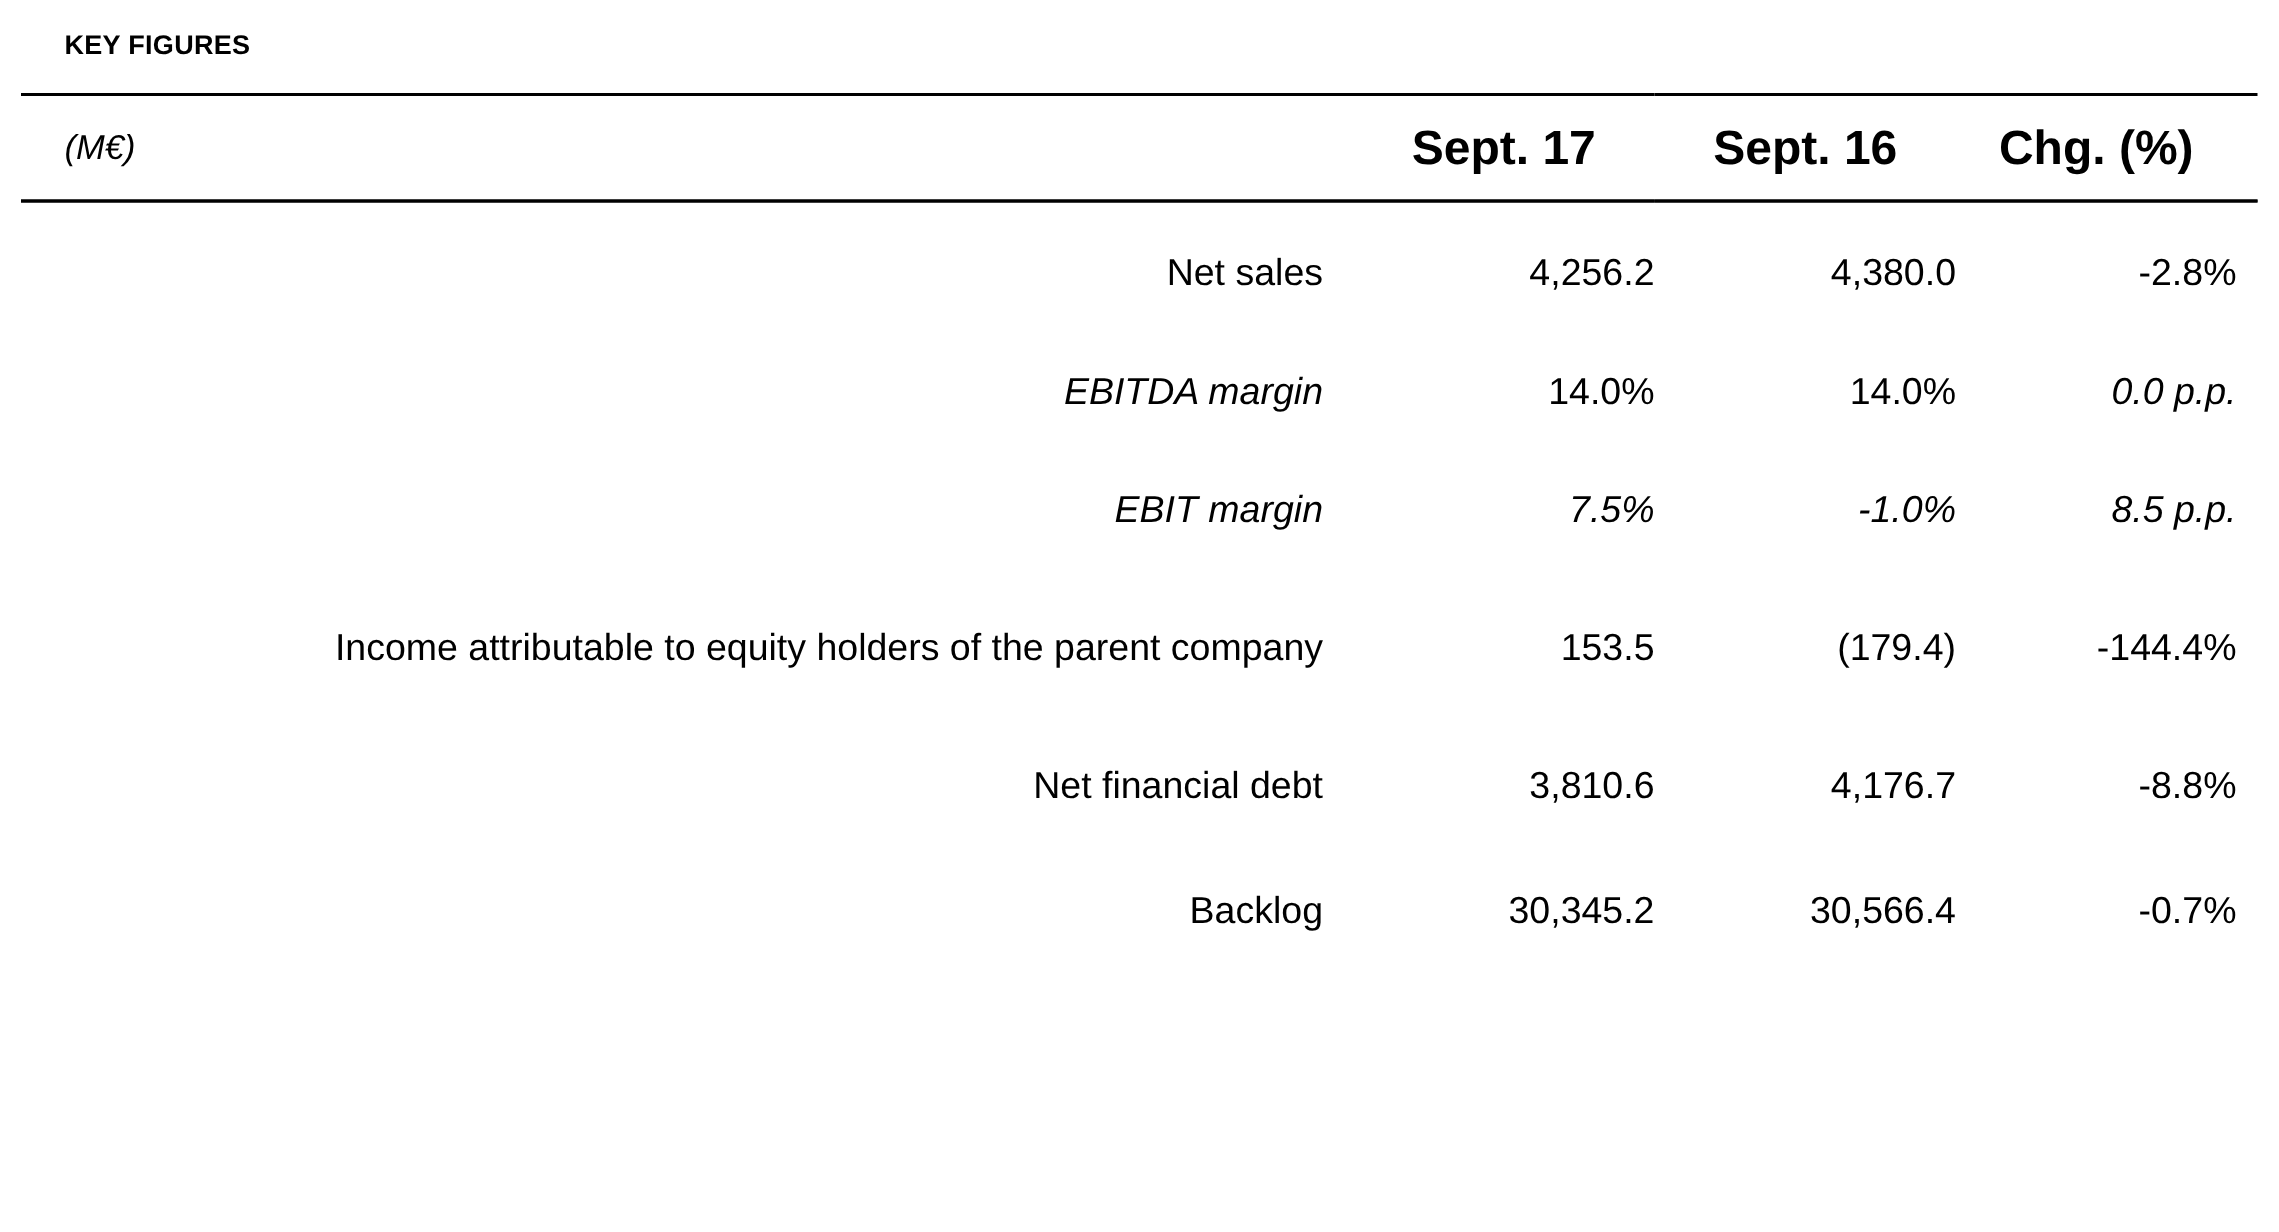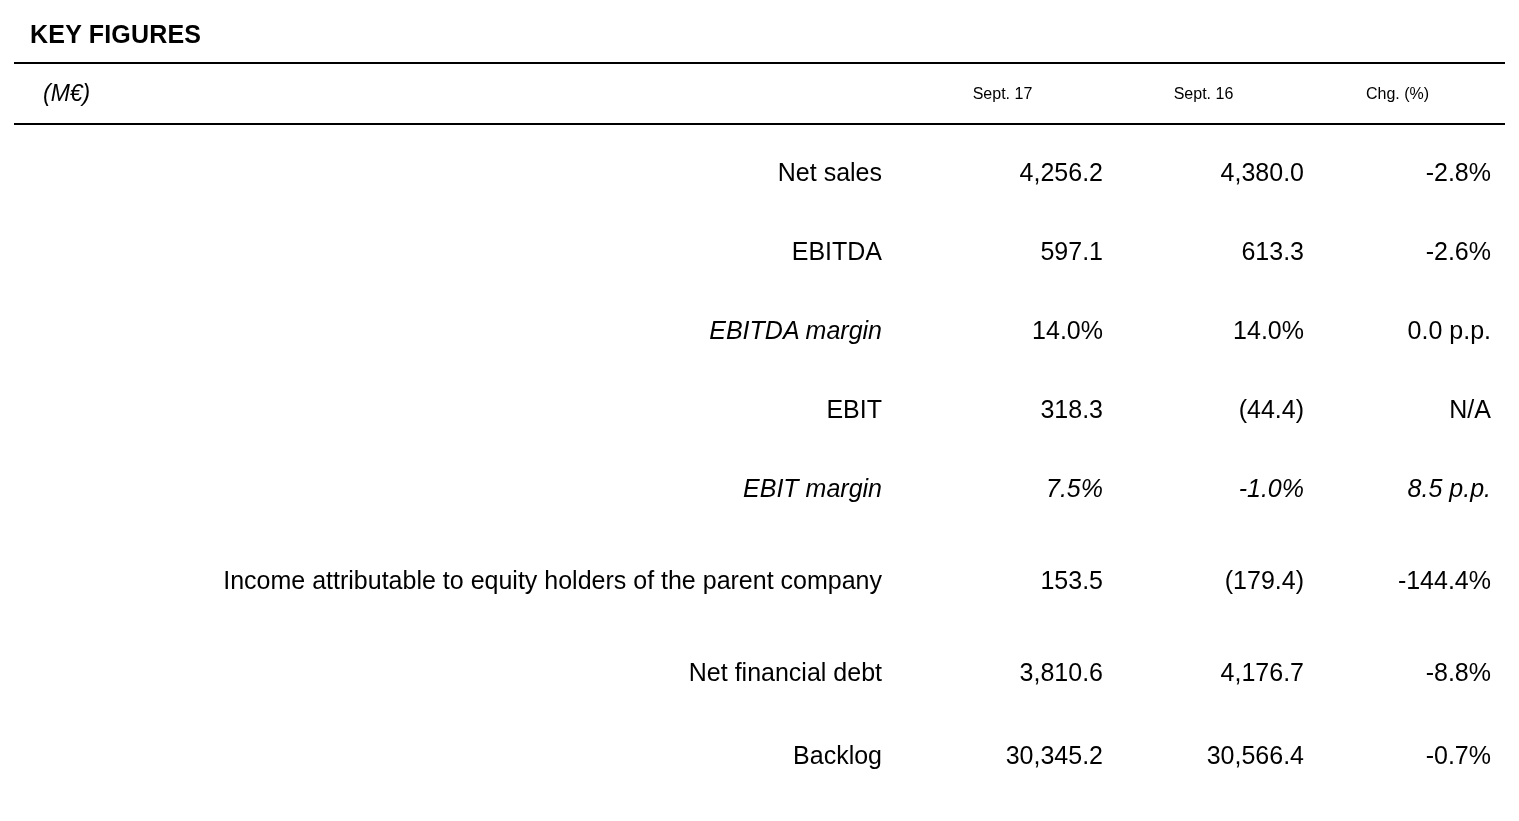--- a/index.html
+++ b/index.html
@@ -15,42 +15,42 @@
     overflow: hidden;
   }
   .page {
     position: relative;
     width: 1519px;
     height: 821px;
     box-sizing: border-box;
   }
   .title {
     position: absolute;
-    left: 30px;
+    left: 43px;
     top: 20px;
-    font-size: 25px;
+    font-size: 18px;
     font-weight: bold;
     letter-spacing: 0.2px;
   }
   table.key-figures {
     position: absolute;
     left: 14px;
     top: 62px;
     width: 1491px;
     border-collapse: collapse;
     table-layout: fixed;
   }
   table.key-figures col.c-label { width: 888px; }
   table.key-figures col.c-num   { width: 201px; }
   .hdr-row th {
     border-top: 2px solid #000000;
     border-bottom: 2px solid #000000;
     padding: 16px 0 16px 0;
-    font-size: 16px;
-    font-weight: normal;
+    font-size: 32px;
+    font-weight: bold;
     vertical-align: middle;
   }
   .hdr-row th.label {
     text-align: left;
     padding-left: 29px;
     font-style: italic;
     font-weight: normal;
     font-size: 23px;
   }
   .hdr-row th.num {
@@ -115,40 +115,28 @@
     </thead>
     <tbody>
 
       <tr class="first-body">
         <td class="label">Net sales</td>
         <td class="num">4,256.2</td>
         <td class="num">4,380.0</td>
         <td class="num last">-2.8%</td>
       </tr>
 
-      <tr>
-        <td class="label">EBITDA</td>
-        <td class="num">597.1</td>
-        <td class="num">613.3</td>
-        <td class="num last">-2.6%</td>
-      </tr>
 
       <tr class="indent">
         <td class="label">EBITDA margin</td>
         <td class="num">14.0%</td>
         <td class="num">14.0%</td>
-        <td class="num last" style="">0.0 p.p.</td>
+        <td class="num last" style="font-style:italic">0.0 p.p.</td>
       </tr>
 
-      <tr>
-        <td class="label">EBIT</td>
-        <td class="num">318.3</td>
-        <td class="num">(44.4)</td>
-        <td class="num last">N/A</td>
-      </tr>
 
       <tr class="indent italic-nums">
         <td class="label">EBIT margin</td>
         <td class="num">7.5%</td>
         <td class="num">-1.0%</td>
         <td class="num last">8.5 p.p.</td>
       </tr>
 
       <tr class="tall">
         <td class="label">Income attributable to equity holders of the parent company</td>

